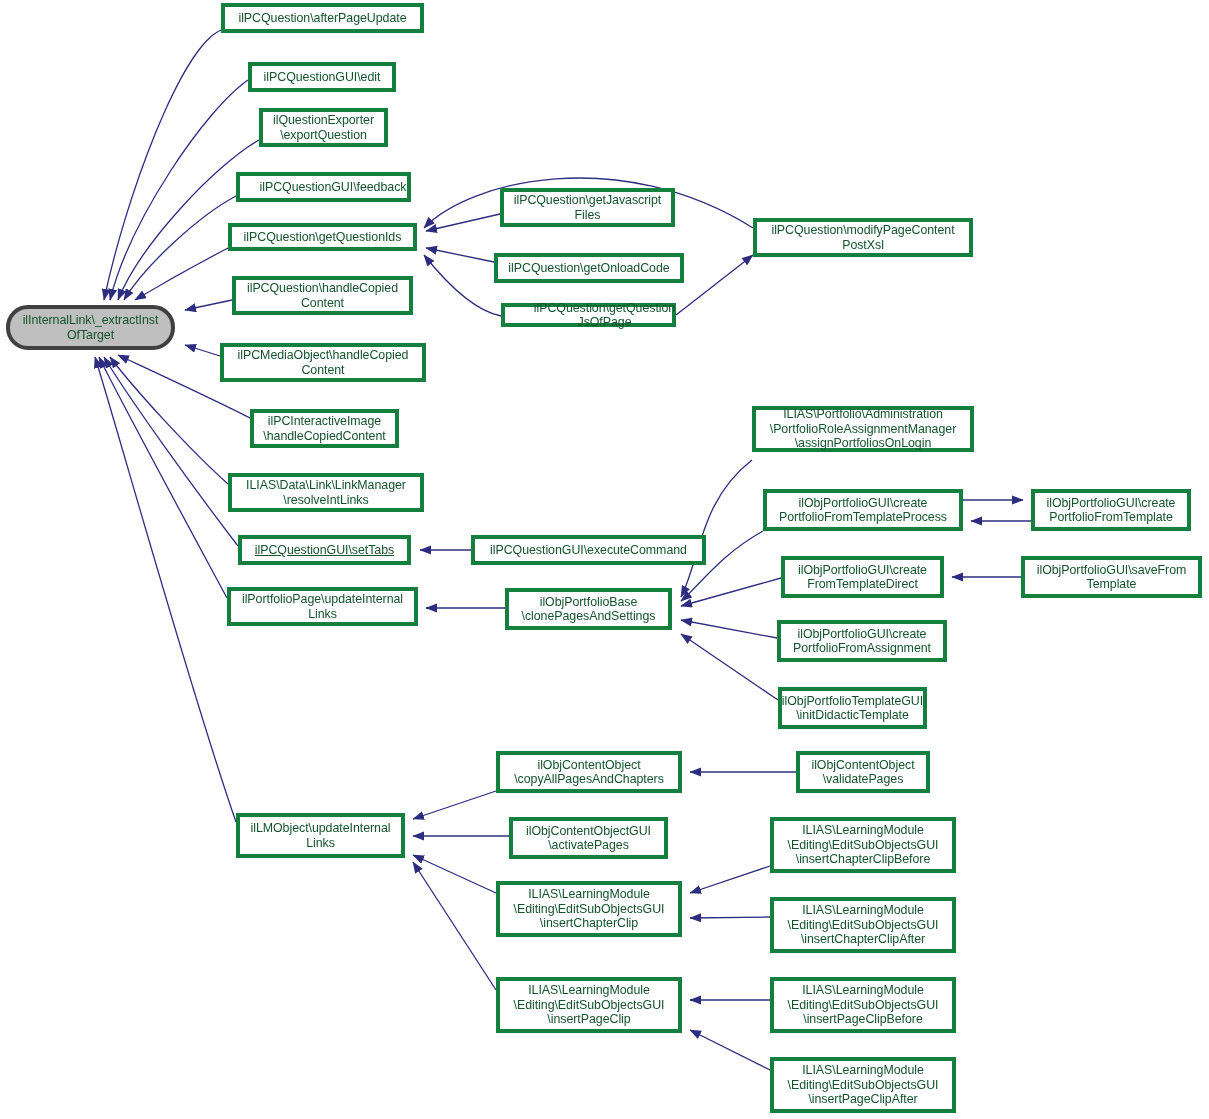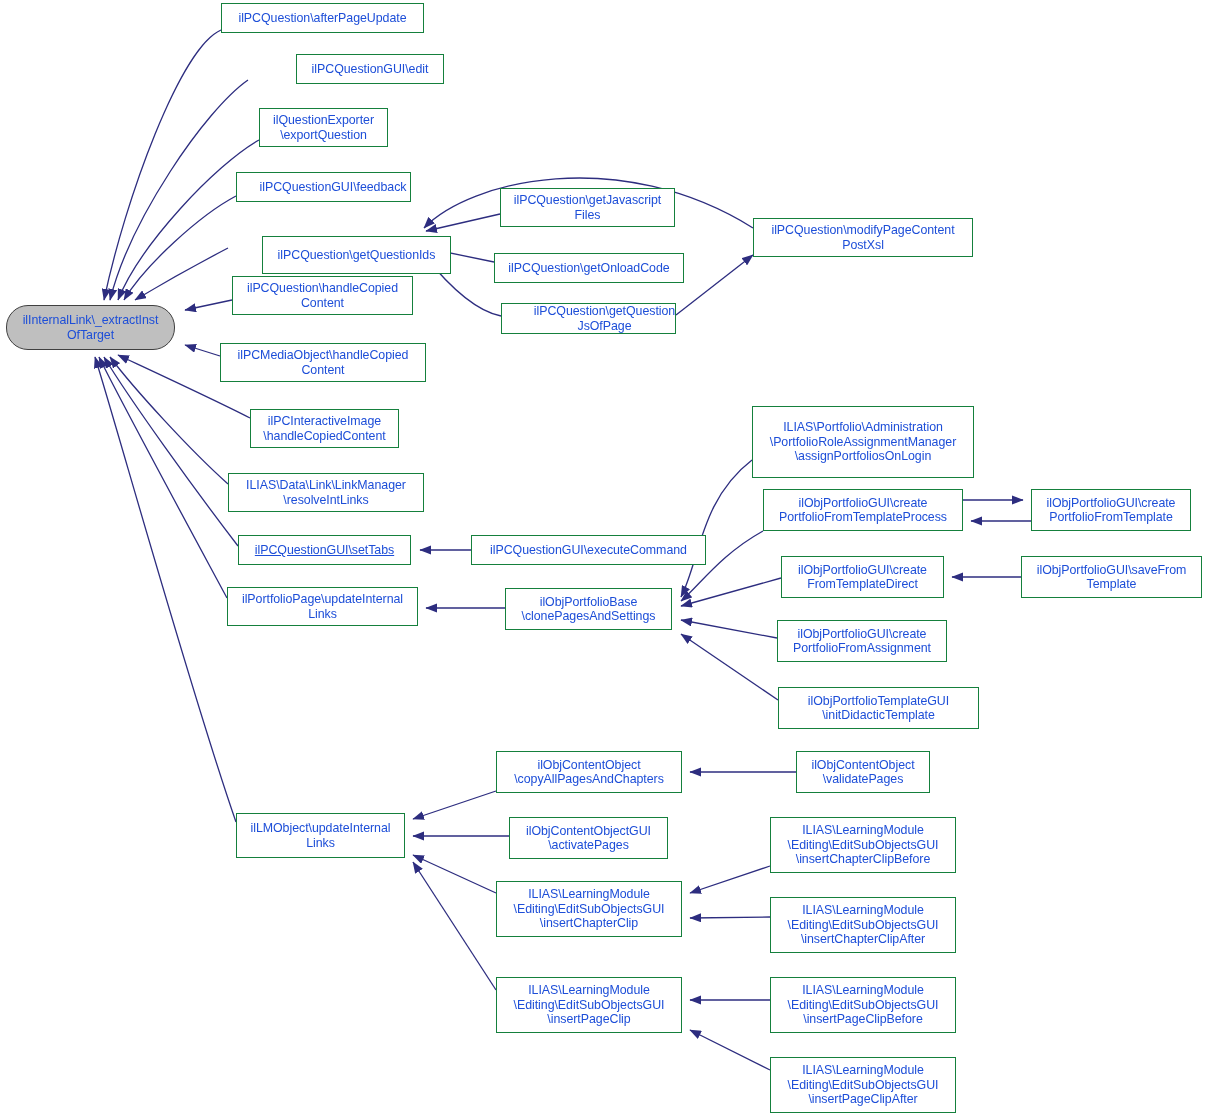--- a/index.html
+++ b/index.html
@@ -20,23 +20,23 @@
     position: absolute;
     left: 0;
     top: 0;
     width: 1209px;
     height: 1119px;
     pointer-events: none;
   }
   .node {
     position: absolute;
     box-sizing: border-box;
-    border: 1px solid #15803d;
+    border: 4px solid #15803d;
     background: #ffffff;
-    color: #1d4ed8;
+    color: #14532d;
     display: flex;
     align-items: center;
     justify-content: center;
     text-align: center;
     font-size: 12.4px;
     line-height: 14.4px;
     letter-spacing: -0.05px;
     white-space: pre-line;
     padding: 0 3px;
     z-index: 2;
@@ -91,62 +91,62 @@
         <path d="M496,990 L413,862" fill="none" stroke="#2d2d7f" stroke-width="1.3" marker-end="url(#arrowhead)"></path>
         <path d="M770,866 L690,893" fill="none" stroke="#2d2d7f" stroke-width="1.3" marker-end="url(#arrowhead)"></path>
         <path d="M770,917 L690,918" fill="none" stroke="#2d2d7f" stroke-width="1.3" marker-end="url(#arrowhead)"></path>
         <path d="M770,1000 L690,1000" fill="none" stroke="#2d2d7f" stroke-width="1.3" marker-end="url(#arrowhead)"></path>
         <path d="M770,1070 L690,1030" fill="none" stroke="#2d2d7f" stroke-width="1.3" marker-end="url(#arrowhead)"></path>
       </g>
   </svg>
 <div class="node root" style="left: 6px; top: 305px; width: 169px; height: 45px; border-radius: 22px;">ilInternalLink\_extractInst
 OfTarget</div>
     <div class="node" style="left: 221px; top: 3px; width: 203px; height: 30px;">ilPCQuestion\afterPageUpdate</div>
-    <div class="node" style="left: 248px; top: 54px; width: 148px; height: 30px; margin-left: 48px;">ilPCQuestionGUI\edit</div>
+    <div class="node" style="left: 248px; top: 62px; width: 148px; height: 30px;">ilPCQuestionGUI\edit</div>
     <div class="node" style="left: 259px; top: 108px; width: 129px; height: 39px;">ilQuestionExporter
 \exportQuestion</div>
     <div class="node" style="left: 236px; top: 172px; width: 175px; height: 30px; padding-left: 22px;">ilPCQuestionGUI\feedback</div>
-    <div class="node" style="left: 228px; top: 236px; width: 189px; height: 38px; margin-left: 34px;">ilPCQuestion\getQuestionIds</div>
+    <div class="node" style="left: 228px; top: 223px; width: 189px; height: 28px;">ilPCQuestion\getQuestionIds</div>
     <div class="node" style="left: 232px; top: 276px; width: 181px; height: 39px;">ilPCQuestion\handleCopied
 Content</div>
     <div class="node" style="left: 220px; top: 343px; width: 206px; height: 39px;">ilPCMediaObject\handleCopied
 Content</div>
     <div class="node" style="left: 250px; top: 409px; width: 149px; height: 39px;">ilPCInteractiveImage
 \handleCopiedContent</div>
     <div class="node" style="left: 228px; top: 473px; width: 196px; height: 39px;">ILIAS\Data\Link\LinkManager
 \resolveIntLinks</div>
     <div class="node" style="left: 238px; top: 535px; width: 173px; height: 30px; text-decoration: underline;">ilPCQuestionGUI\setTabs</div>
     <div class="node" style="left: 227px; top: 587px; width: 191px; height: 39px;">ilPortfolioPage\updateInternal
 Links</div>
     <div class="node" style="left: 236px; top: 813px; width: 169px; height: 45px;">ilLMObject\updateInternal
 Links</div>
     <div class="node" style="left: 494px; top: 253px; width: 190px; height: 30px;">ilPCQuestion\getOnloadCode</div>
     <div class="node" style="left: 500px; top: 188px; width: 175px; height: 39px;">ilPCQuestion\getJavascript
 Files</div>
-    <div class="node" style="left: 501px; top: 303px; width: 175px; height: 31px; padding-left: 35px;">ilPCQuestion\getQuestion
+    <div class="node" style="left: 501px; top: 303px; width: 175px; height: 24px; padding-left: 35px;">ilPCQuestion\getQuestion
 JsOfPage</div>
     <div class="node" style="left: 753px; top: 218px; width: 220px; height: 39px;">ilPCQuestion\modifyPageContent
 PostXsl</div>
     <div class="node" style="left: 471px; top: 535px; width: 235px; height: 30px;">ilPCQuestionGUI\executeCommand</div>
     <div class="node" style="left: 505px; top: 588px; width: 167px; height: 42px;">ilObjPortfolioBase
 \clonePagesAndSettings</div>
-    <div class="node" style="left: 752px; top: 406px; width: 222px; height: 72px;">ILIAS\Portfolio\Administration
+    <div class="node" style="left: 752px; top: 406px; width: 222px; height: 46px;">ILIAS\Portfolio\Administration
 \PortfolioRoleAssignmentManager
 \assignPortfoliosOnLogin</div>
     <div class="node" style="left: 763px; top: 489px; width: 200px; height: 42px;">ilObjPortfolioGUI\create
 PortfolioFromTemplateProcess</div>
     <div class="node" style="left: 1031px; top: 489px; width: 160px; height: 42px;">ilObjPortfolioGUI\create
 PortfolioFromTemplate</div>
     <div class="node" style="left: 781px; top: 556px; width: 163px; height: 42px;">ilObjPortfolioGUI\create
 FromTemplateDirect</div>
     <div class="node" style="left: 1021px; top: 556px; width: 181px; height: 42px;">ilObjPortfolioGUI\saveFrom
 Template</div>
     <div class="node" style="left: 777px; top: 620px; width: 170px; height: 42px;">ilObjPortfolioGUI\create
 PortfolioFromAssignment</div>
-    <div class="node" style="left: 778px; top: 687px; width: 201px; height: 42px;">ilObjPortfolioTemplateGUI
+    <div class="node" style="left: 778px; top: 687px; width: 149px; height: 42px;">ilObjPortfolioTemplateGUI
 \initDidacticTemplate</div>
     <div class="node" style="left: 496px; top: 751px; width: 186px; height: 42px;">ilObjContentObject
 \copyAllPagesAndChapters</div>
     <div class="node" style="left: 796px; top: 751px; width: 134px; height: 42px;">ilObjContentObject
 \validatePages</div>
     <div class="node" style="left: 509px; top: 817px; width: 159px; height: 42px;">ilObjContentObjectGUI
 \activatePages</div>
     <div class="node" style="left: 496px; top: 881px; width: 186px; height: 56px;">ILIAS\LearningModule
 \Editing\EditSubObjectsGUI
 \insertChapterClip</div>

